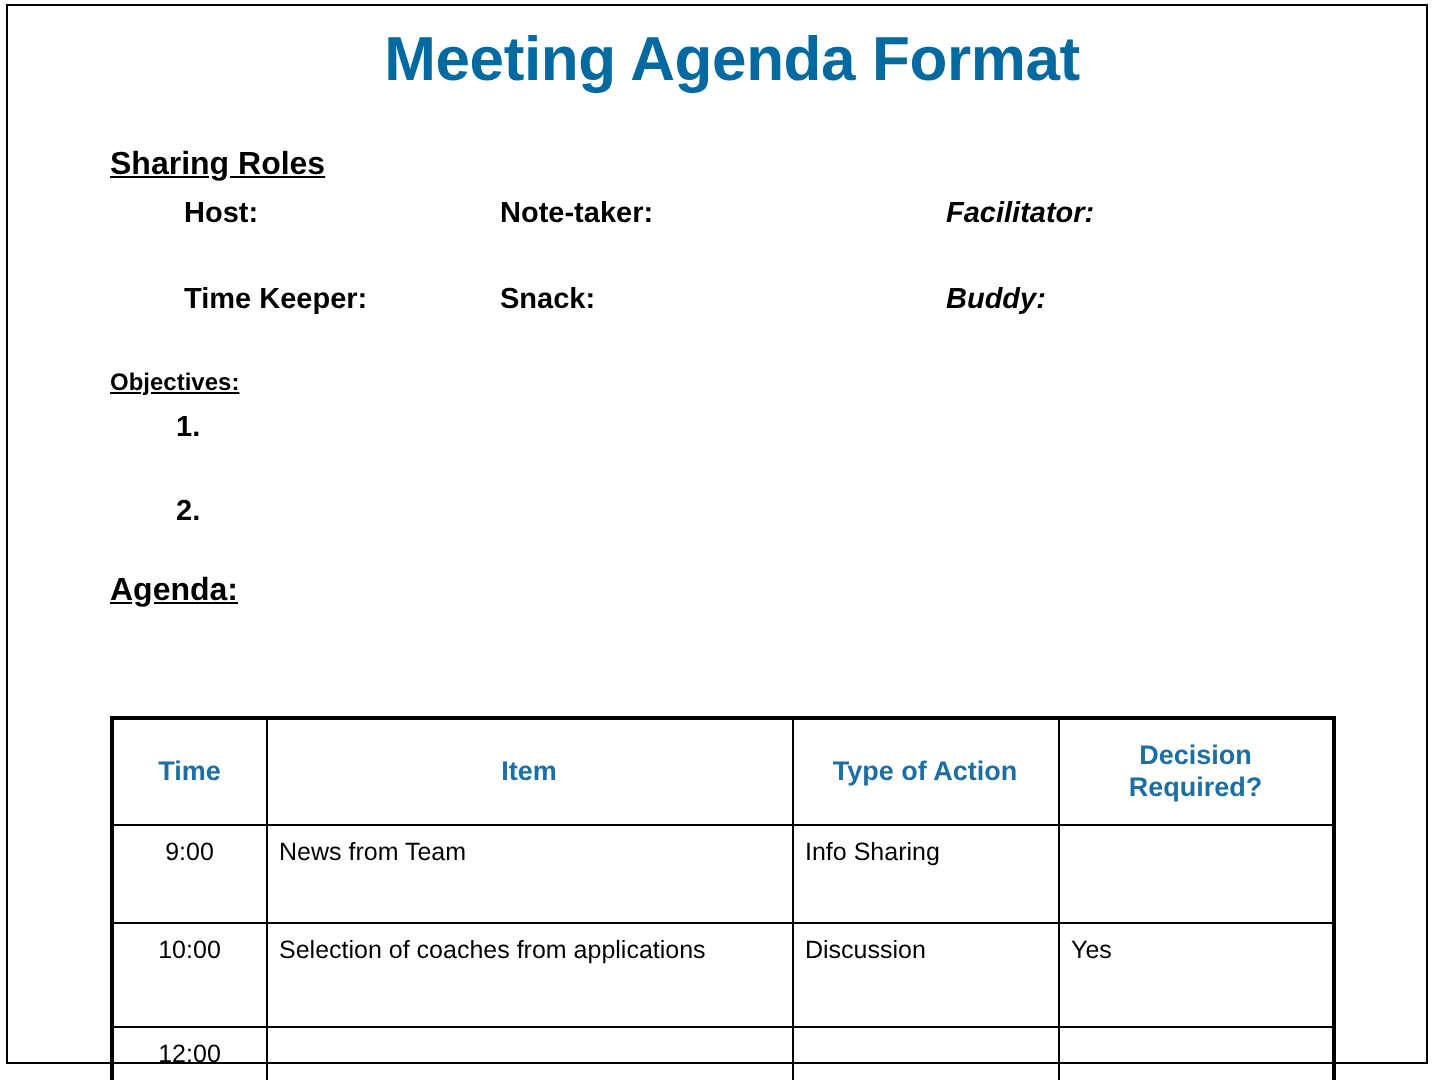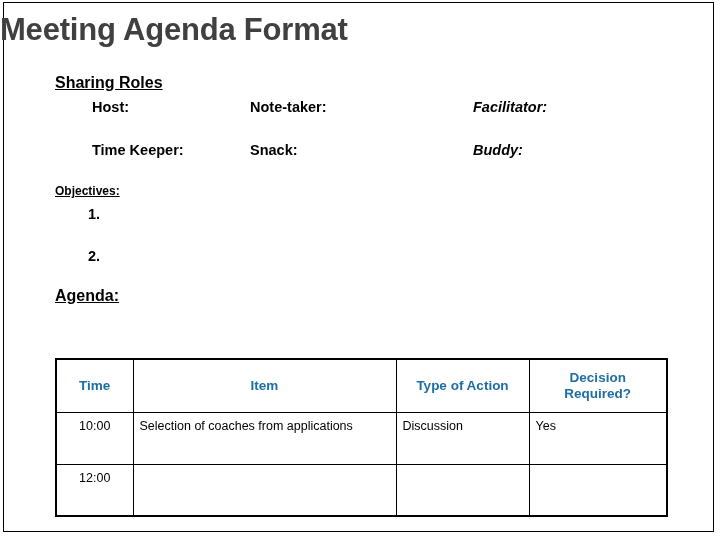--- a/index.html
+++ b/index.html
@@ -31,30 +31,30 @@
     width: 711px;
     height: 530px;
     border: 1px solid #000000;
     box-sizing: border-box;
     pointer-events: none;
   }
 
   
   #title {
     position: absolute;
-    left: 0px;
+    left: 16px;
     top: 13px;
     width: 700px;
-    text-align: left;
+    text-align: center;
     font-family: "Liberation Sans", sans-serif;
     font-weight: bold;
     font-size: 31px;
     line-height: 34px;
     letter-spacing: -0.2px;
-    color: #404040;
+    color: #0369a1;
     white-space: nowrap;
   }
 
   
   #roles-heading {
     position: absolute;
     left: 55px;
     top: 73px;
     font-size: 16px;
     font-weight: bold;
@@ -203,20 +203,26 @@
         <th>Time</th>
         <th>Item</th>
         <th>Type of Action</th>
         <th>
           <span>Decision</span><br>
           <span>Required?</span>
         </th>
       </tr>
     </thead>
     <tbody>
+      <tr class="row-h1">
+        <td class="cell-time">9:00</td>
+        <td>News from Team</td>
+        <td>Info Sharing</td>
+        <td></td>
+      </tr>
       <tr class="row-h2">
         <td class="cell-time">10:00</td>
         <td>Selection of coaches from applications</td>
         <td>Discussion</td>
         <td>Yes</td>
       </tr>
       <tr class="row-h3">
         <td class="cell-time">12:00</td>
         <td></td>
         <td></td>

